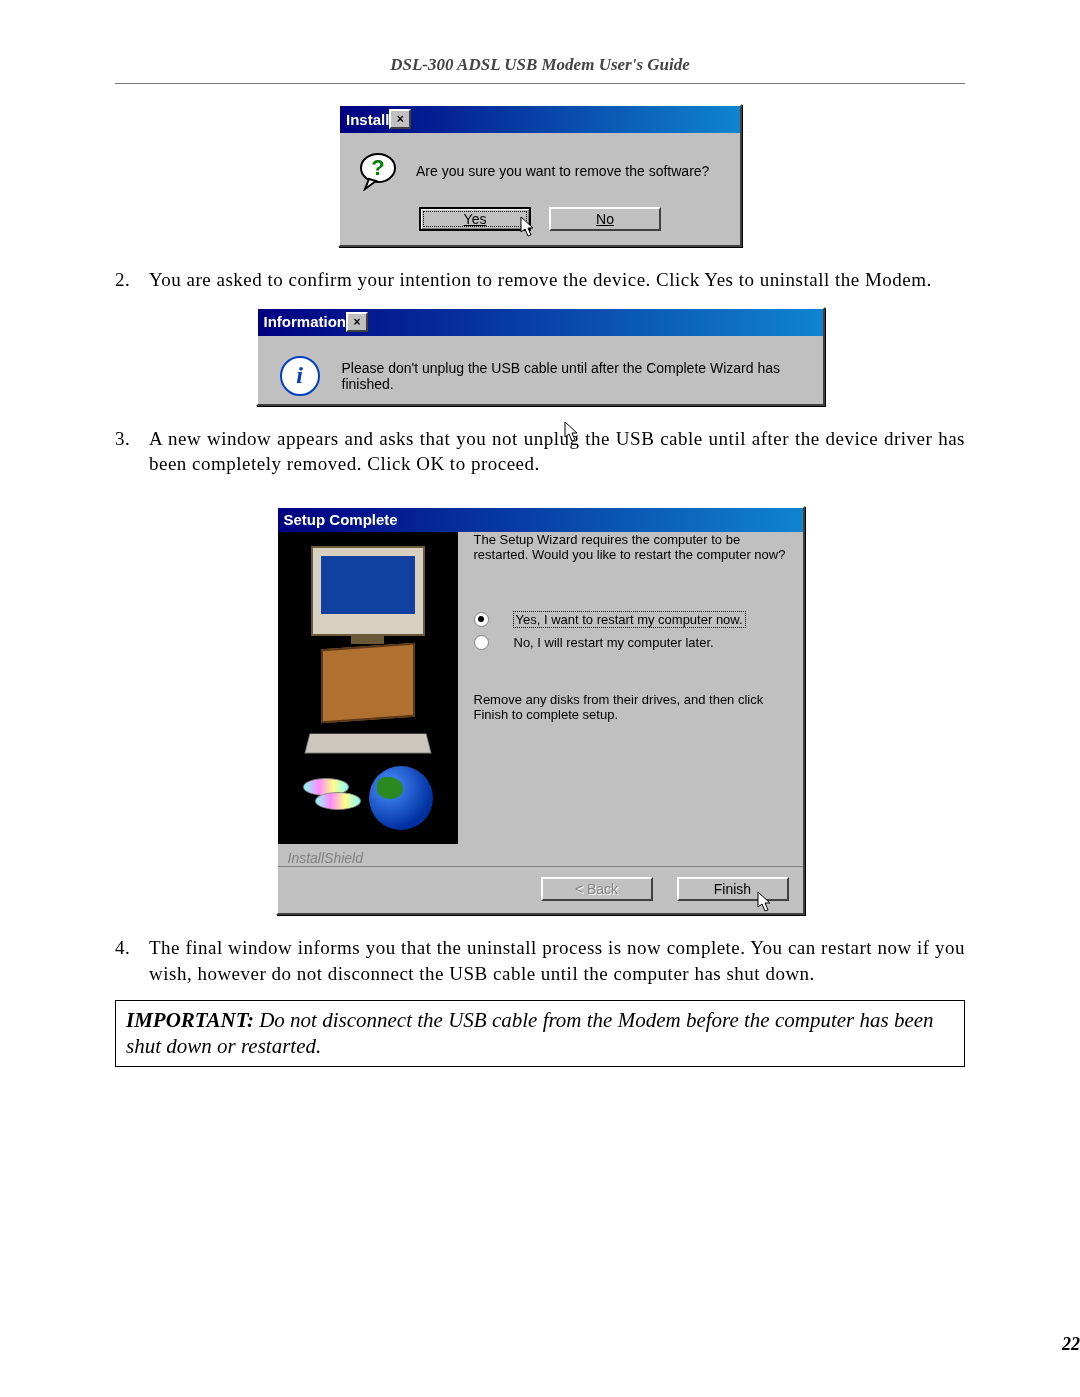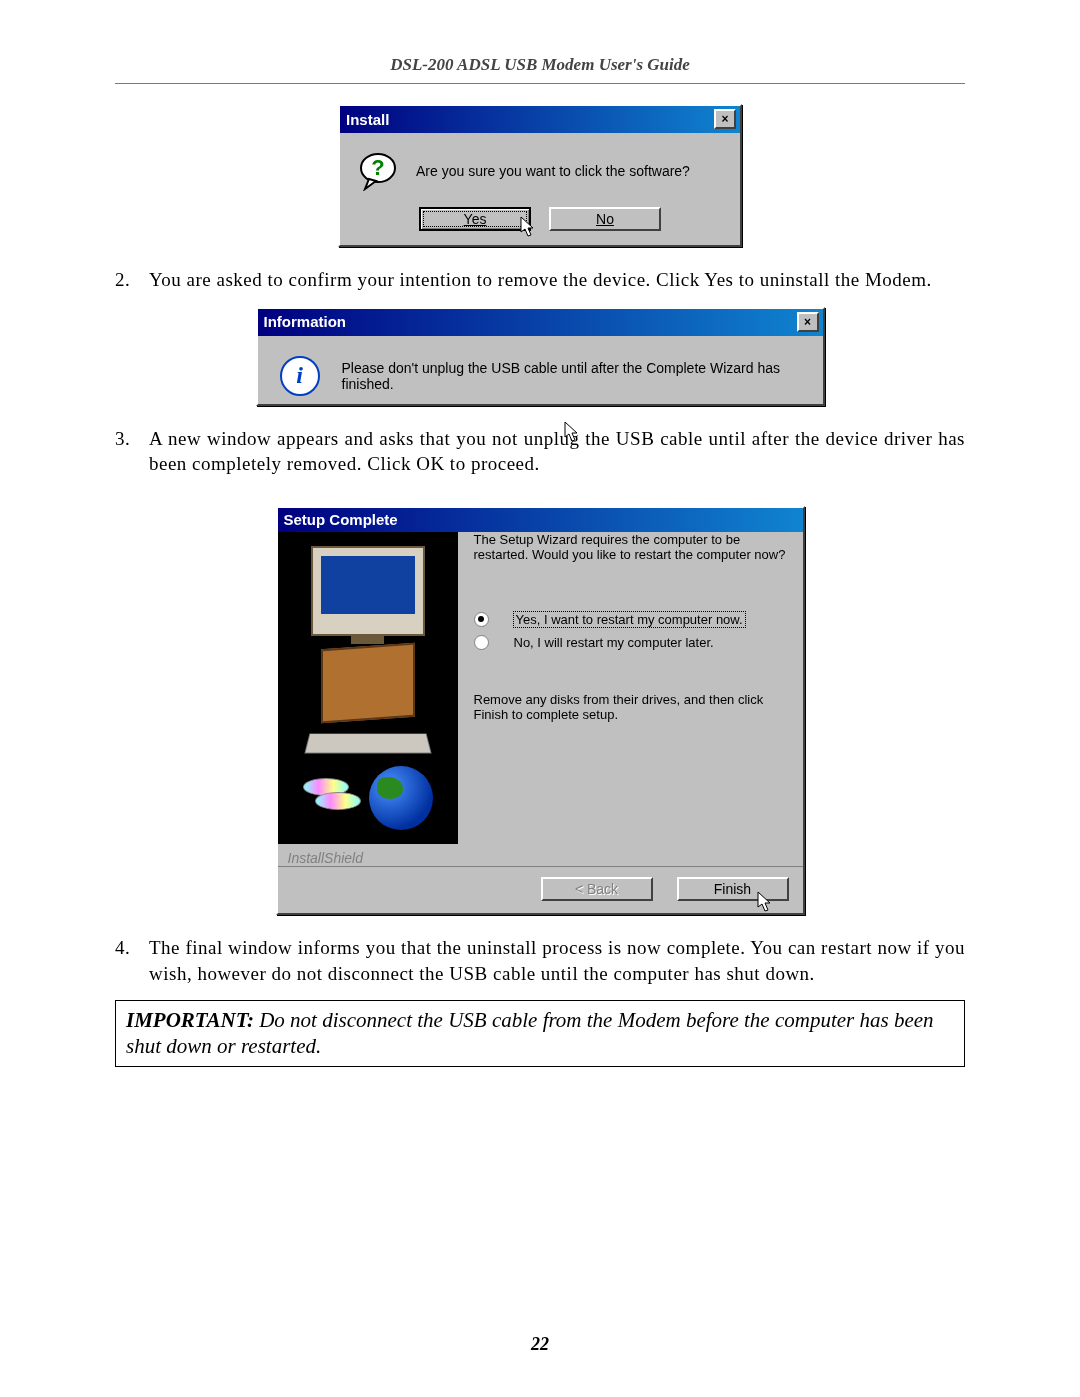--- a/index.html
+++ b/index.html
@@ -1,28 +1,28 @@
 <!DOCTYPE html>
 <html><head>
 <meta charset="utf-8">
 <style>
   html,body{margin:0;padding:0;background:#fff;font-family:"Times New Roman",Times,serif;color:#000}
   .page{width:1080px;height:1397px;margin:0 auto;position:relative;box-sizing:border-box;padding:55px 115px 60px 115px}
   .doc-header{color:#444;font-style:italic;font-weight:bold;font-size:17px;text-align:center;padding-bottom:6px}
   .rule{border:none;border-top:1px solid #7a7a7a;margin:2px 0 20px 0}
-  .page-number{position:absolute;bottom:42px;left:0;right:0;text-align:center;font-style:italic;font-weight:bold;font-size:18px}
+  .page-number{position:absolute;bottom:42px;left:0;right:0;text-align:right;font-style:italic;font-weight:bold;font-size:18px}
   
   .step{display:flex;font-size:19px;line-height:1.35;letter-spacing:.5px;margin:18px 0 14px 0;text-align:justify}
   .step .num{width:34px;flex:0 0 34px}
   .step .txt{flex:1}
   .important-box{border:1px solid #000;padding:6px 10px;font-size:21px;font-style:italic;font-family:Liberation Serif, serif;line-height:1.25;margin-top:10px}
   .important-box b{font-weight:bold}
   
   .win{margin:8px auto 20px auto;font-family:"MS Sans Serif",Tahoma,Arial,sans-serif;font-size:14px;color:#000;background:#c0c0c0;border:2px solid;border-color:#fff #404040 #404040 #fff;box-shadow:1px 1px 0 #000}
-  .titlebar{background:linear-gradient(90deg,#000080 0%,#1084d0 100%);color:#fff;font-weight:bold;padding:3px 4px 4px 6px;display:flex;align-items:center;justify-content:space-between;font-size:15px}
+  .titlebar{background:linear-gradient(90deg,#000080 0%,#1084d0 100%);color:#fff;font-weight:bold;padding:3px 4px 4px 6px;display:flex;align-items:center;justify-content:flex-start;font-size:15px}
   .titlebar .closebtn{width:18px;height:16px;background:#c0c0c0;border:2px solid;border-color:#fff #404040 #404040 #fff;display:flex;align-items:center;justify-content:center;font-family:Arial;font-size:12px;font-weight:bold;color:#000}
   .btn{background:#c0c0c0;border:2px solid;border-color:#fff #404040 #404040 #fff;padding:2px 18px;font-family:inherit;font-size:14px;min-width:72px;text-align:center}
   .btn.default{outline:1px dotted #000;outline-offset:-5px;border:2px solid #000;box-shadow:inset 1px 1px 0 #fff,inset -1px -1px 0 #808080}
   .btn.disabled{color:#808080;text-shadow:1px 1px 0 #fff}
   .btn .accel{text-decoration:underline}
   .btnrow{display:flex;justify-content:center;gap:18px;padding:8px 0 14px 0}
   .cursor{position:absolute;width:16px;height:22px;pointer-events:none}
   .cursor svg{display:block}
   
   .d1{width:400px;position:relative}
@@ -53,37 +53,37 @@
   .globe::after{content:"";position:absolute;top:18%;left:14%;width:40%;height:34%;background:#2a8a20;border-radius:40% 60% 50% 50%}
   .cds{position:relative;width:60px;height:40px}
   .cd{position:absolute;width:44px;height:16px;border-radius:50%;background:linear-gradient(90deg,#8ff,#f8f,#ff8,#8ff);border:1px solid #888}
   .cd:nth-child(1){top:0;left:0}
   .cd:nth-child(2){top:14px;left:12px}
 </style>
 </head>
 <body>
 
 <div class="page">
-  <div class="doc-header">DSL-200 ADSL USB Modem User's Guide</div>
+  <div class="doc-header">DSL-300 ADSL USB Modem User's Guide</div>
   <hr class="rule">
 
   <div class="win d1">
     <div class="titlebar">
       <span>Install</span>
       <span class="closebtn">×</span>
     </div>
     <div class="body">
       <span class="q-icon">
         <svg viewBox="0 0 40 40" width="40" height="40">
           <ellipse cx="20" cy="17" rx="17" ry="14" fill="#fff" stroke="#000" stroke-width="2"></ellipse>
           <path d="M11 28 L7 38 L18 30 Z" fill="#fff" stroke="#000" stroke-width="2"></path>
           <text x="20" y="24" text-anchor="middle" font-family="Arial" font-weight="bold" font-size="22" fill="#008000">?</text>
         </svg>
       </span>
-      <span>Are you sure you want to click the software?</span>
+      <span>Are you sure you want to remove the software?</span>
     </div>
     <div class="btnrow">
       <span class="btn default"><span class="accel">Yes</span></span>
       <span class="btn"><span class="accel">No</span></span>
     </div>
     <span class="cursor" style="left:180px;top:110px">
       <svg viewBox="0 0 16 22" width="16" height="22">
           <path d="M1 1 L1 16 L5 13 L8 20 L11 19 L8 12 L13 12 Z" fill="#fff" stroke="#000" stroke-width="1"></path>
         </svg>
     </span>

